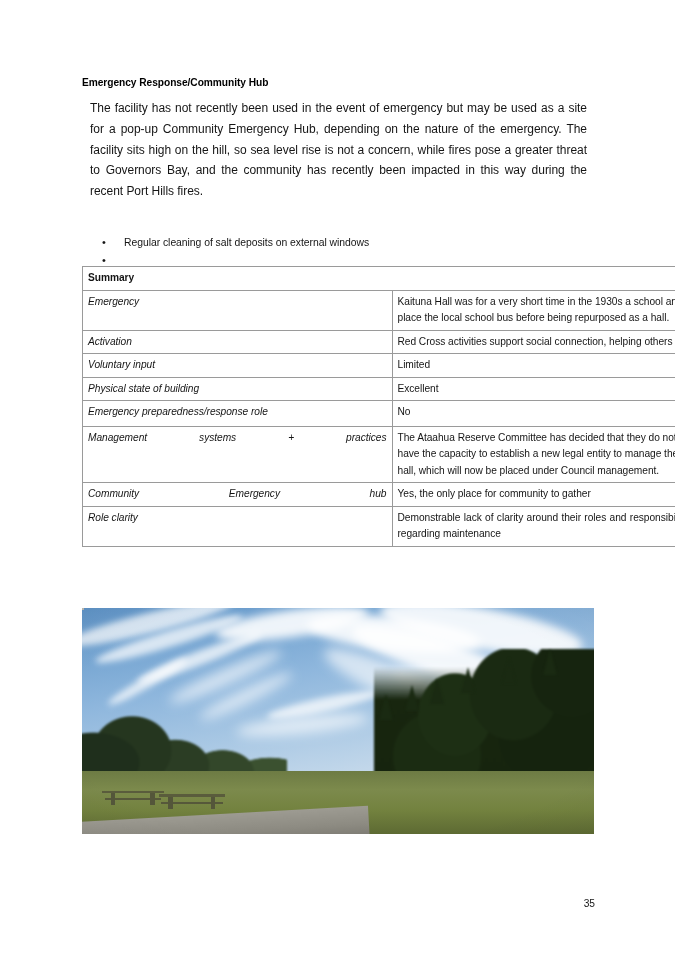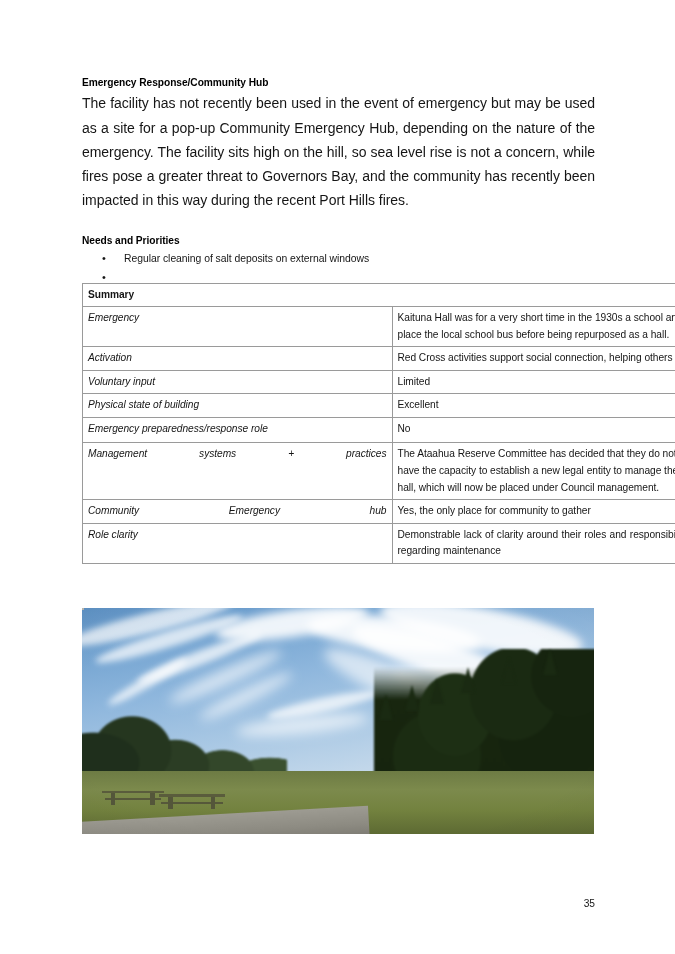--- a/index.html
+++ b/index.html
@@ -28,24 +28,24 @@
   
   .sec-heading {
     font-size: 10.2px;
     font-weight: bold;
     color: #000000;
     line-height: 1.42;
     margin: 0 0 1px 0;
     letter-spacing: -0.05px;
   }
   .body-text {
-    font-size: 14px;
+    font-size: 12px;
     line-height: 1.72;
     color: #151515;
-    margin: 0;
+    margin: 8px;
     text-align: justify;
     letter-spacing: -0.04px;
   }
   .bullets {
     list-style: none;
     margin: 2px 0 0 0;
     padding: 0;
   }
   .bullets li {
     position: relative;
@@ -365,21 +365,20 @@
 
 <div class="page">
 
   <div class="content">
 
     <div class="sec-heading">Emergency Response/Community Hub</div>
     <p class="body-text">The facility has not recently been used in the event of emergency but may be used as a site for a pop-up Community Emergency Hub, depending on the nature of the emergency. The facility sits high on the hill, so sea level rise is not a concern, while fires pose a greater threat to Governors Bay, and the community has recently been impacted in this way during the recent Port Hills fires.</p>
 
     <div class="spacer-lg"></div>
 
-    <div class="sec-heading">Needs and Priorities</div>
     <ul class="bullets">
       <li>
         <span class="bullet-dot">•</span>
         <span>Regular cleaning of salt deposits on external windows</span>
       </li>
       <li>
         <span class="bullet-dot">•</span>
       </li>
     </ul>
 

